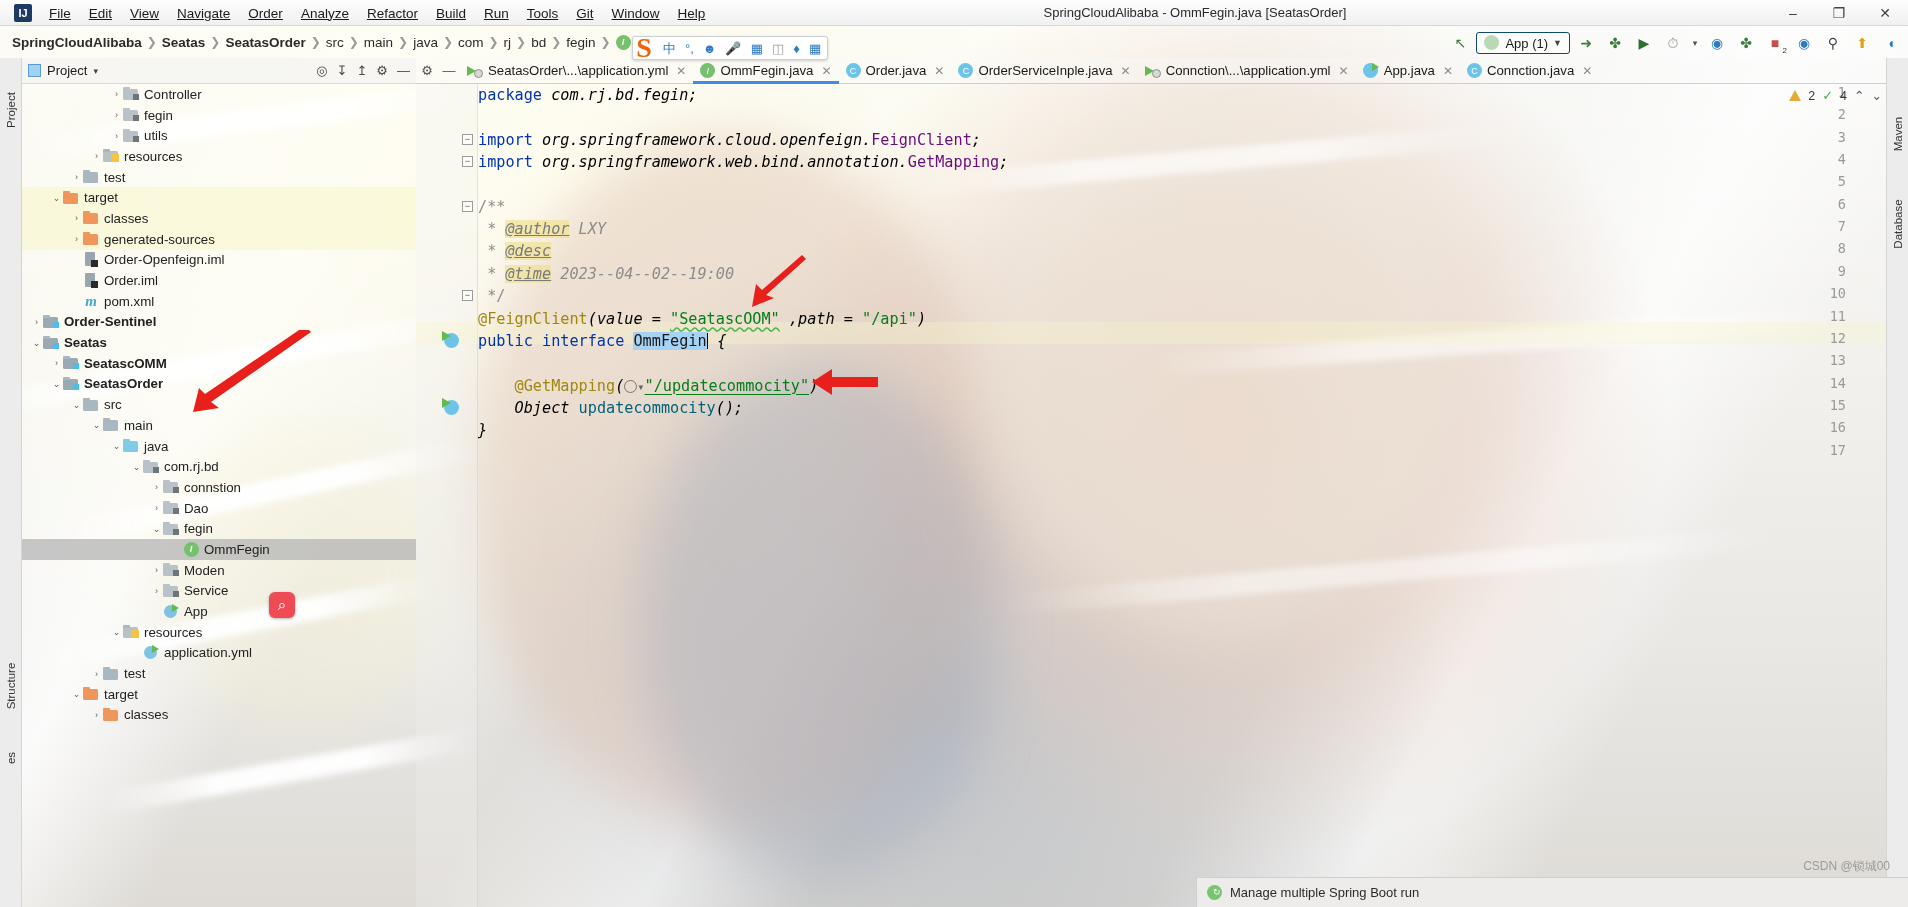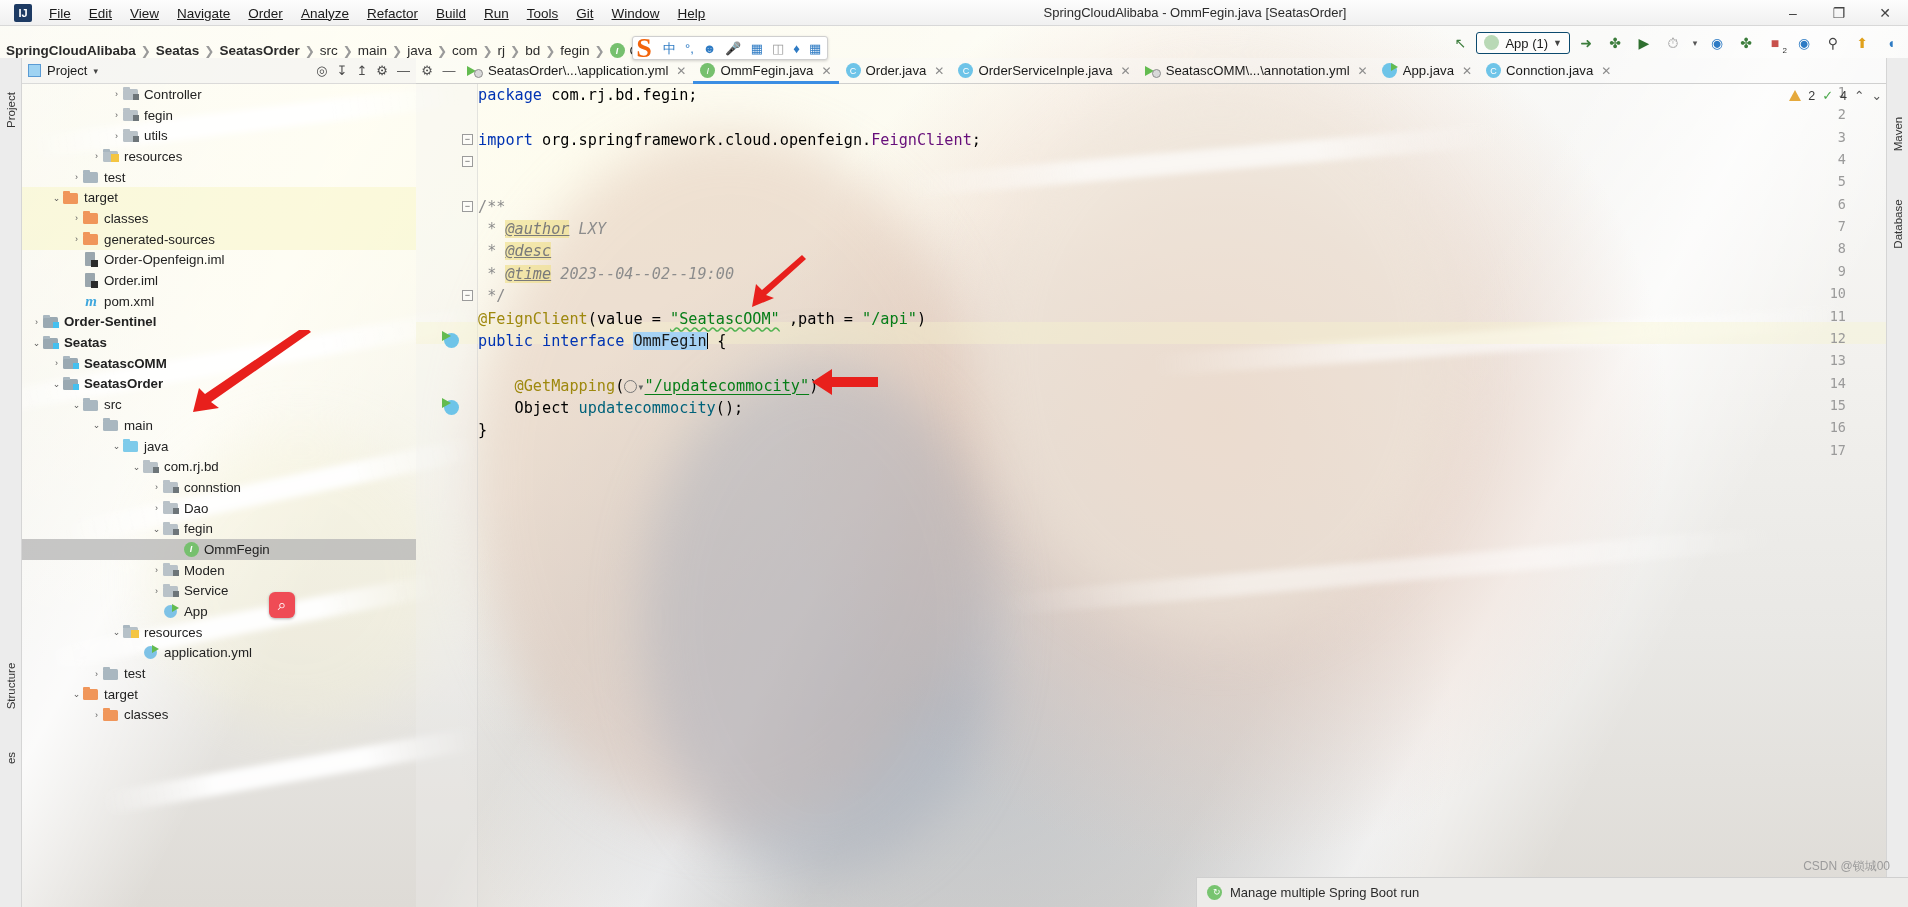--- a/index.html
+++ b/index.html
@@ -59,21 +59,21 @@
     width:18px; height:18px; margin:0 8px 0 6px; border-radius:2px;
     background:#1d3a63; color:#fff; font-size:11px; font-weight:bold;
     display:flex; align-items:center; justify-content:center;
   }
   .menu-item { padding:3px 9px; font-size:13.5px; color:#1a1a1a; }
   .menu-item .mn { text-decoration:underline;margin-top:41px; }
 
   
   #navbar {
     position:absolute; left:0; top:26px; width:1572px; height:32px;
-    display:flex; align-items:flex-end; padding-left:6px; z-index:18;
+    display:flex; align-items:center; padding-left:12px; z-index:18;
   }
   .crumb { font-size:13.5px; color:#2b2b2b; white-space:nowrap; }
   .crumb.bold { font-weight:bold; }
   .crumb-sep { color:#9a9a9a; margin:0 5px; font-size:12px; }
   .ifaceicon {
     display:inline-flex; align-items:center; justify-content:center;
     width:15px; height:15px; border-radius:50%; background:#76c06e; color:#fff;
     font-size:9px; font-style:italic; font-weight:bold; margin-right:5px; vertical-align:-3px;
   }
 
@@ -209,21 +209,21 @@
     position:absolute; left:62px; height:22.35px; line-height:22.35px; white-space:pre;
     font-family:"DejaVu Sans Mono", monospace; font-size:15.2px;
   }
   .cl-hl { position:absolute; left:0; width:1470px; height:22.35px; background:rgba(247,244,205,.38); }
   .kw   { color:#0033b3; }
   .str  { color:#067d17; }
   .anno { color:#9e880d; }
   .cmt  { color:#8c8c8c; }
   .doctag { color:#7a7a7a; font-style:italic; text-decoration:underline; background:rgba(240,225,140,.65); }
   .doctxt { color:#8c8c8c; font-style:italic; }
-  .ident{ color:#000; }
+  .ident{ color:#000;font-style:italic; }
   .field{ color:#660e7a; }
   .meth { color:#1f1f1f; }
   .sel  { background:#a6d2f4; }
   .caret{ display:inline-block; width:1.5px; height:16px; background:#000; vertical-align:-3px; }
   .wavy { text-decoration:underline; text-decoration-style:wavy; text-decoration-color:#52b352; text-underline-offset:3px; }
   .gearic { display:inline-block; width:13px; height:13px; border-radius:50%;
             border:1.5px solid #777; vertical-align:-2px; position:relative; }
 
   
   #inspect {
@@ -635,21 +635,21 @@
     <span class="t-cls">C</span>
     <span>OrderServiceInple.java</span>
     <span class="x">✕</span>
   </div>
 
   <div class="tab">
     <span class="t-yml">
         <span class="l"></span>
         <span class="c"></span>
       </span>
-    <span>SeatascOMM\...\annotation.yml</span>
+    <span>Connction\...\application.yml</span>
     <span class="x">✕</span>
   </div>
 
   <div class="tab">
     <span class="t-boot">
         <span class="b"></span>
         <span class="a"></span>
       </span>
     <span>App.java</span>
     <span class="x">✕</span>
@@ -690,20 +690,21 @@
       <div class="lnum" style="top: 312.9px;">15</div>
       <div class="gmark" style="top: 315.9px;"><span style="display:inline-block;width:15px;height:15px;border-radius:50%;background:#6ec4e8;position:relative"><span style="position:absolute;left:-2px;top:-2px;width:0;height:0;border-left:9px solid #63bb4f;border-top:5px solid transparent;border-bottom:5px solid transparent"></span></span></div>
       <div class="lnum" style="top: 335.25px;">16</div>
       <div class="lnum" style="top: 357.6px;">17</div>
     </div>
 
   <div class="codeline" style="top:0px"><span class="kw">package</span><span class="ident"> com.rj.bd.fegin;</span></div>
 
   <div class="codeline" style="top:44.7px"><span class="kw">import</span><span class="ident"> org.springframework.cloud.openfeign.</span><span class="field">FeignClient</span><span class="ident">;</span></div>
 
+  <div class="codeline" style="top:67.05px"><span class="kw">import</span><span class="ident"> org.springframework.web.bind.annotation.</span><span class="field">GetMapping</span><span class="ident">;</span></div>
 
   <div class="codeline" style="top:111.75px"><span class="cmt">/**</span></div>
 
   <div class="codeline" style="top:134.1px"><span class="cmt"> * </span><span class="doctag">@author</span><span class="doctxt"> LXY</span></div>
 
   <div class="codeline" style="top:156.45px"><span class="cmt"> * </span><span class="doctag">@desc</span></div>
 
   <div class="codeline" style="top:178.8px"><span class="cmt"> * </span><span class="doctag">@time</span><span class="doctxt"> 2023--04--02--19:00</span></div>
 
   <div class="codeline" style="top:201.15px"><span class="cmt"> */</span></div>

